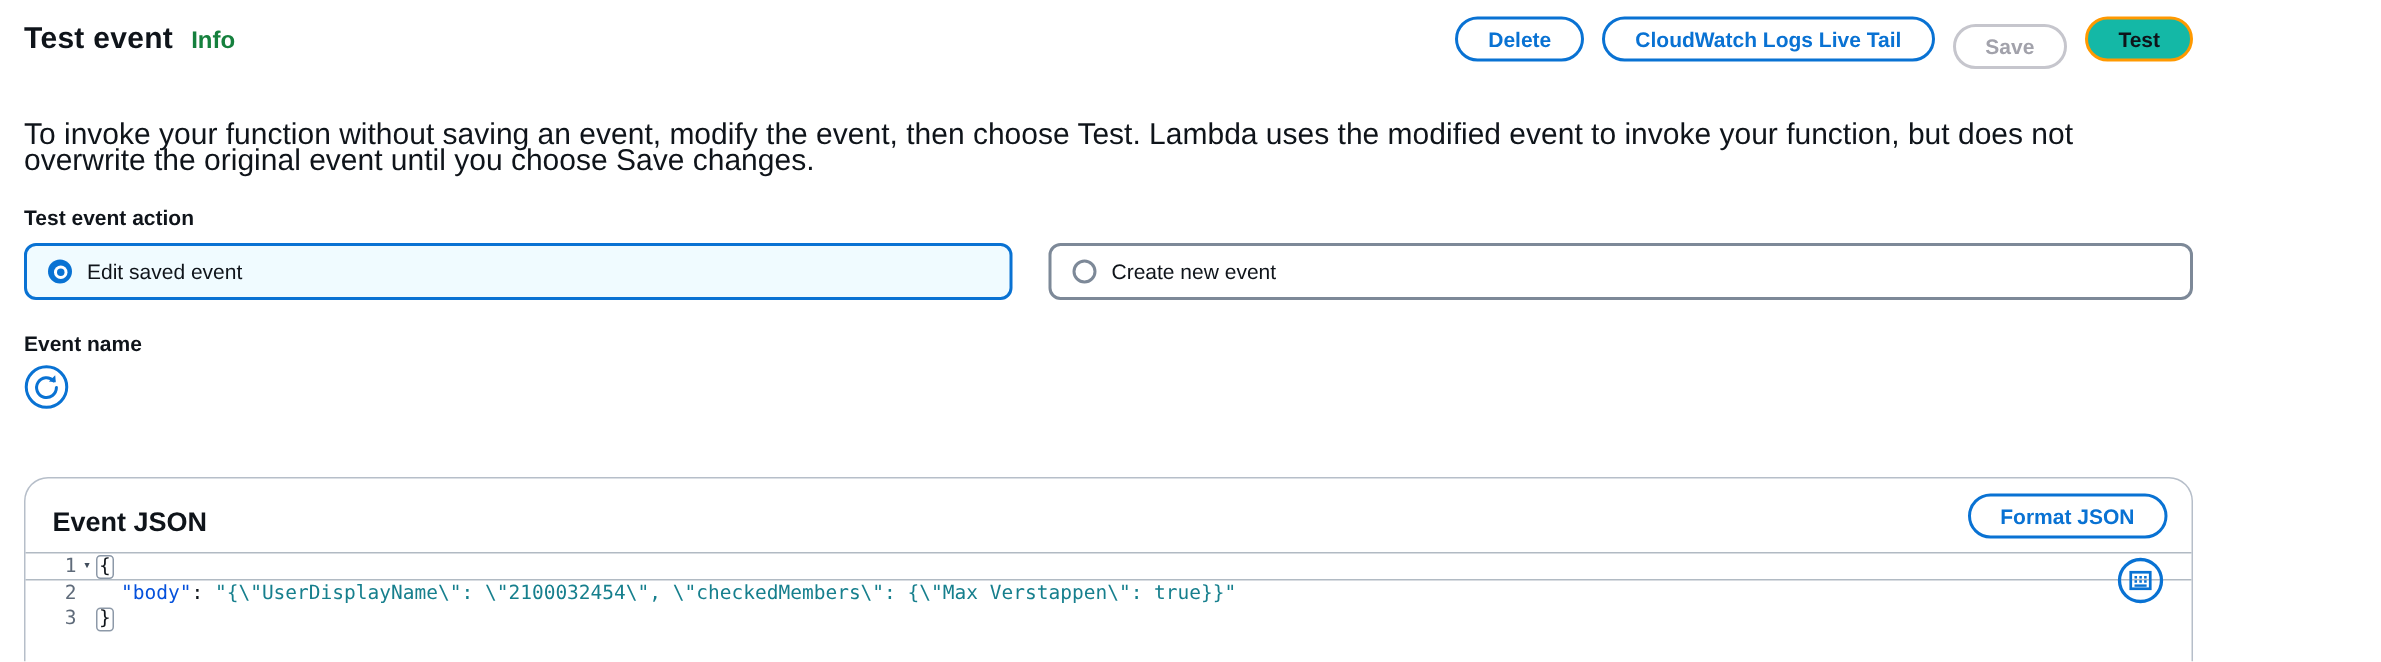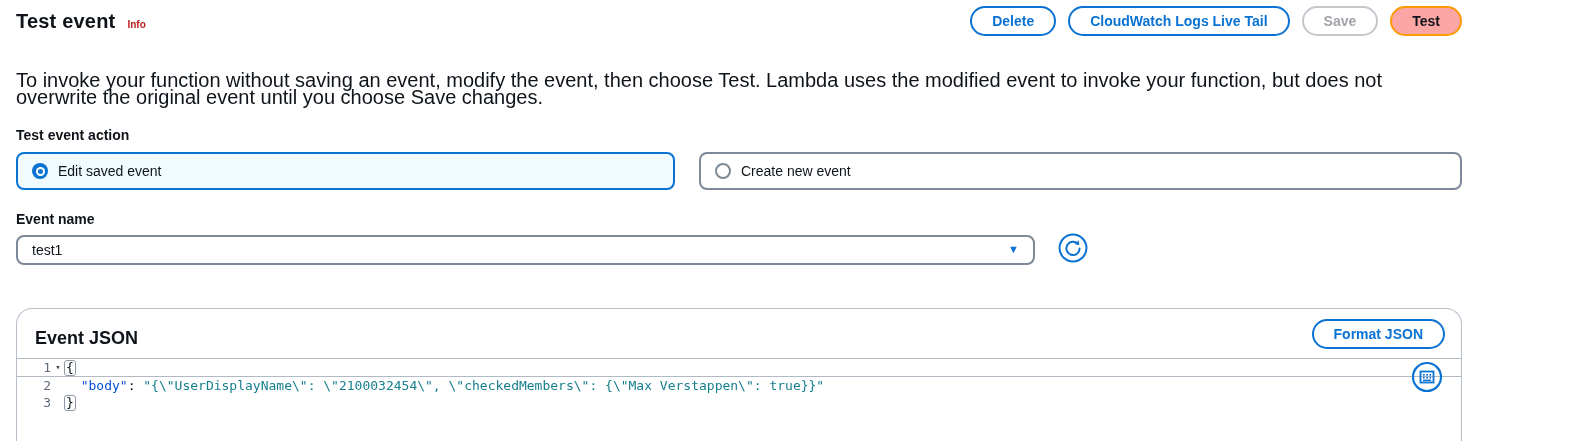--- a/index.html
+++ b/index.html
@@ -4,27 +4,27 @@
 <style>
   * { margin:0; padding:0; box-sizing:border-box; }
   html,body { background:#fff; }
   body { font-family:"Liberation Sans","DejaVu Sans",sans-serif; color:#0f141a; }
   .page { position:relative; width:1478px; height:441px; overflow:hidden; background:#fff; }
 
   
   .hdr { display:flex; align-items:center; justify-content:space-between; padding:6px 16px 0 16px; }
   .hdr-left { display:flex; align-items:baseline; gap:12px; }
   .page-title { font-size:20px; font-weight:700; letter-spacing:.2px; }
-  .info-link { font-size:10px; font-weight:700; color:#b91c1c; cursor:pointer; }
+  .info-link { font-size:16px; font-weight:700; color:#15803d; cursor:pointer; }
   .btn-row { display:flex; align-items:center; gap:12px; }
   .btn { height:30px; padding:12px 20px; border-radius:20px; font-size:14px; font-weight:700;
          display:inline-flex; align-items:center; justify-content:center; cursor:pointer;
          background:#fff; border:2px solid #0972d3; color:#0972d3; font-family:inherit; }
-  .btn.disabled { border-color:#c6c6cd; color:#a2a2ab; cursor:default; }
-  .btn.primary { background:#fca5a5; border-color:#ff9900; color:#0f141a; }
+  .btn.disabled { border-color:#c6c6cd; color:#a2a2ab; cursor:default;margin-top:10px; }
+  .btn.primary { background:#14b8a6; border-color:#ff9900; color:#0f141a; }
 
   
   .desc { margin:36px 16px 0 16px; font-size:20px; line-height:17px; color:#0f141a; }
 
   
   .field-label { margin:21px 16px 0 16px; font-size:14px; font-weight:700; }
   .tiles { display:flex; gap:24px; margin:9px 16px 0 16px; }
   .tile { height:38px; border:2px solid #7d8998; border-radius:8px; background:#fff;
           display:flex; align-items:center; gap:10px; padding:0 14px; cursor:pointer; }
   .tile.selected { border-color:#0972d3; background:#f0fbff; }
@@ -95,24 +95,20 @@
       <span class="tile-label">Edit saved event</span>
     </div>
     <div class="tile tile-1">
       <span class="radio"></span>
       <span class="tile-label">Create new event</span>
     </div>
   </div>
 
   <div class="field-label">Event name</div>
   <div class="select-row">
-    <div class="select">
-      <span class="select-value">test1</span>
-      <span class="caret">▼</span>
-    </div>
     <button class="icon-btn">
       <span>
         <svg width="30" height="30" viewBox="0 0 30 30" fill="none">
           <circle cx="15" cy="15" r="13.5" stroke="#0972d3" stroke-width="2"></circle>
           <path d="M19.8 10.9 A6.6 6.6 0 1 0 21.6 15.4" stroke="#0972d3" stroke-width="2" fill="none" stroke-linecap="round"></path>
           <path d="M20.8 7.2 L21.2 11.8 L16.6 11.3 Z" fill="#0972d3"></path>
         </svg>
       </span>
     </button>
   </div>

